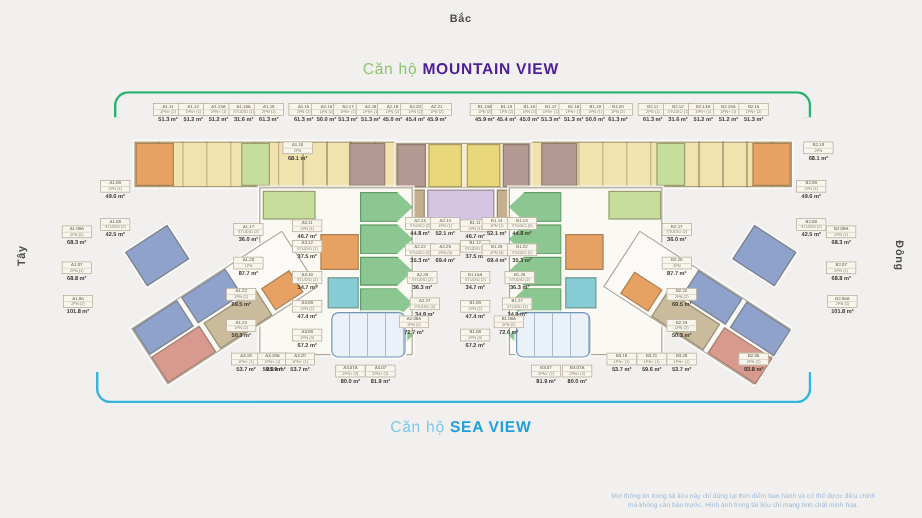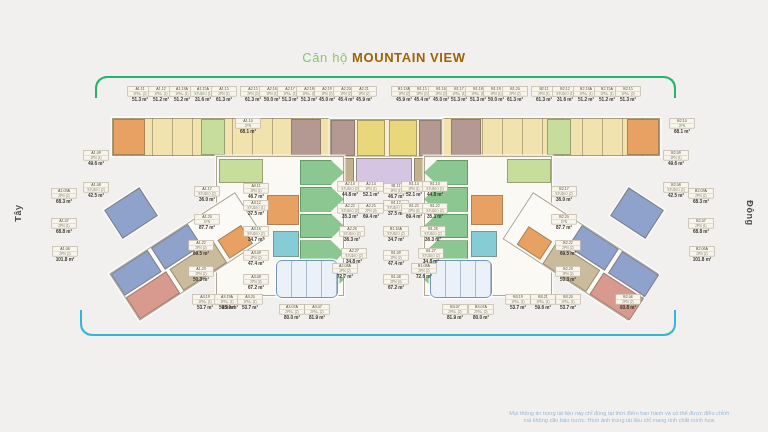--- a/index.html
+++ b/index.html
@@ -59,25 +59,29 @@
   .uarea{font-size:9px;line-height:11px;font-weight:bold;color:#38342a;margin-top:1px;}
   
   .disclaimer{position:absolute;right:6px;bottom:8px;width:460px;text-align:center;color:#9cb9d8;
               transform:scale(.62);transform-origin:bottom right;font-size:9px;line-height:11px;}
 </style>
 </head>
 <body>
 
 <div class="stage">
 
+  <div class="compass n">Bắc</div>
   <div class="compass w">Tây</div>
   <div class="compass e">Đông</div>
 
   <div class="viewtitle t-mountain">
-    <span class="pre" style="color: rgb(143, 197, 115);">Căn hộ </span><span class="nm" style="color: #a16207;">MOUNTAIN VIEW</span>
+    <span class="pre" style="color: rgb(143, 197, 115);">Căn hộ </span><span class="nm" style="color: #4c1d95;">MOUNTAIN VIEW</span>
+  </div>
+  <div class="viewtitle t-sea">
+    <span class="pre" style="color: rgb(127, 201, 233);">Căn hộ </span><span class="nm" style="color: rgb(33, 159, 216);">SEA VIEW</span>
   </div>
 
   <div class="bracket br-top" style="border-color: rgb(39, 178, 110);"></div>
   <div class="bracket br-bottom" style="border-color: rgb(54, 180, 220);"></div>
 
   <div class="blk cream cells-v" style="left:112px;top:118px;width:218px;height:38px;">
     <div class="inner orange" style="left:0;top:0;width:32px;height:36px;"></div>
     <div class="inner lgreen" style="left:88px;top:0;width:24px;height:36px;"></div>
     <div class="inner mauve" style="left:178px;top:0;width:30px;height:36px;"></div>
   </div>

